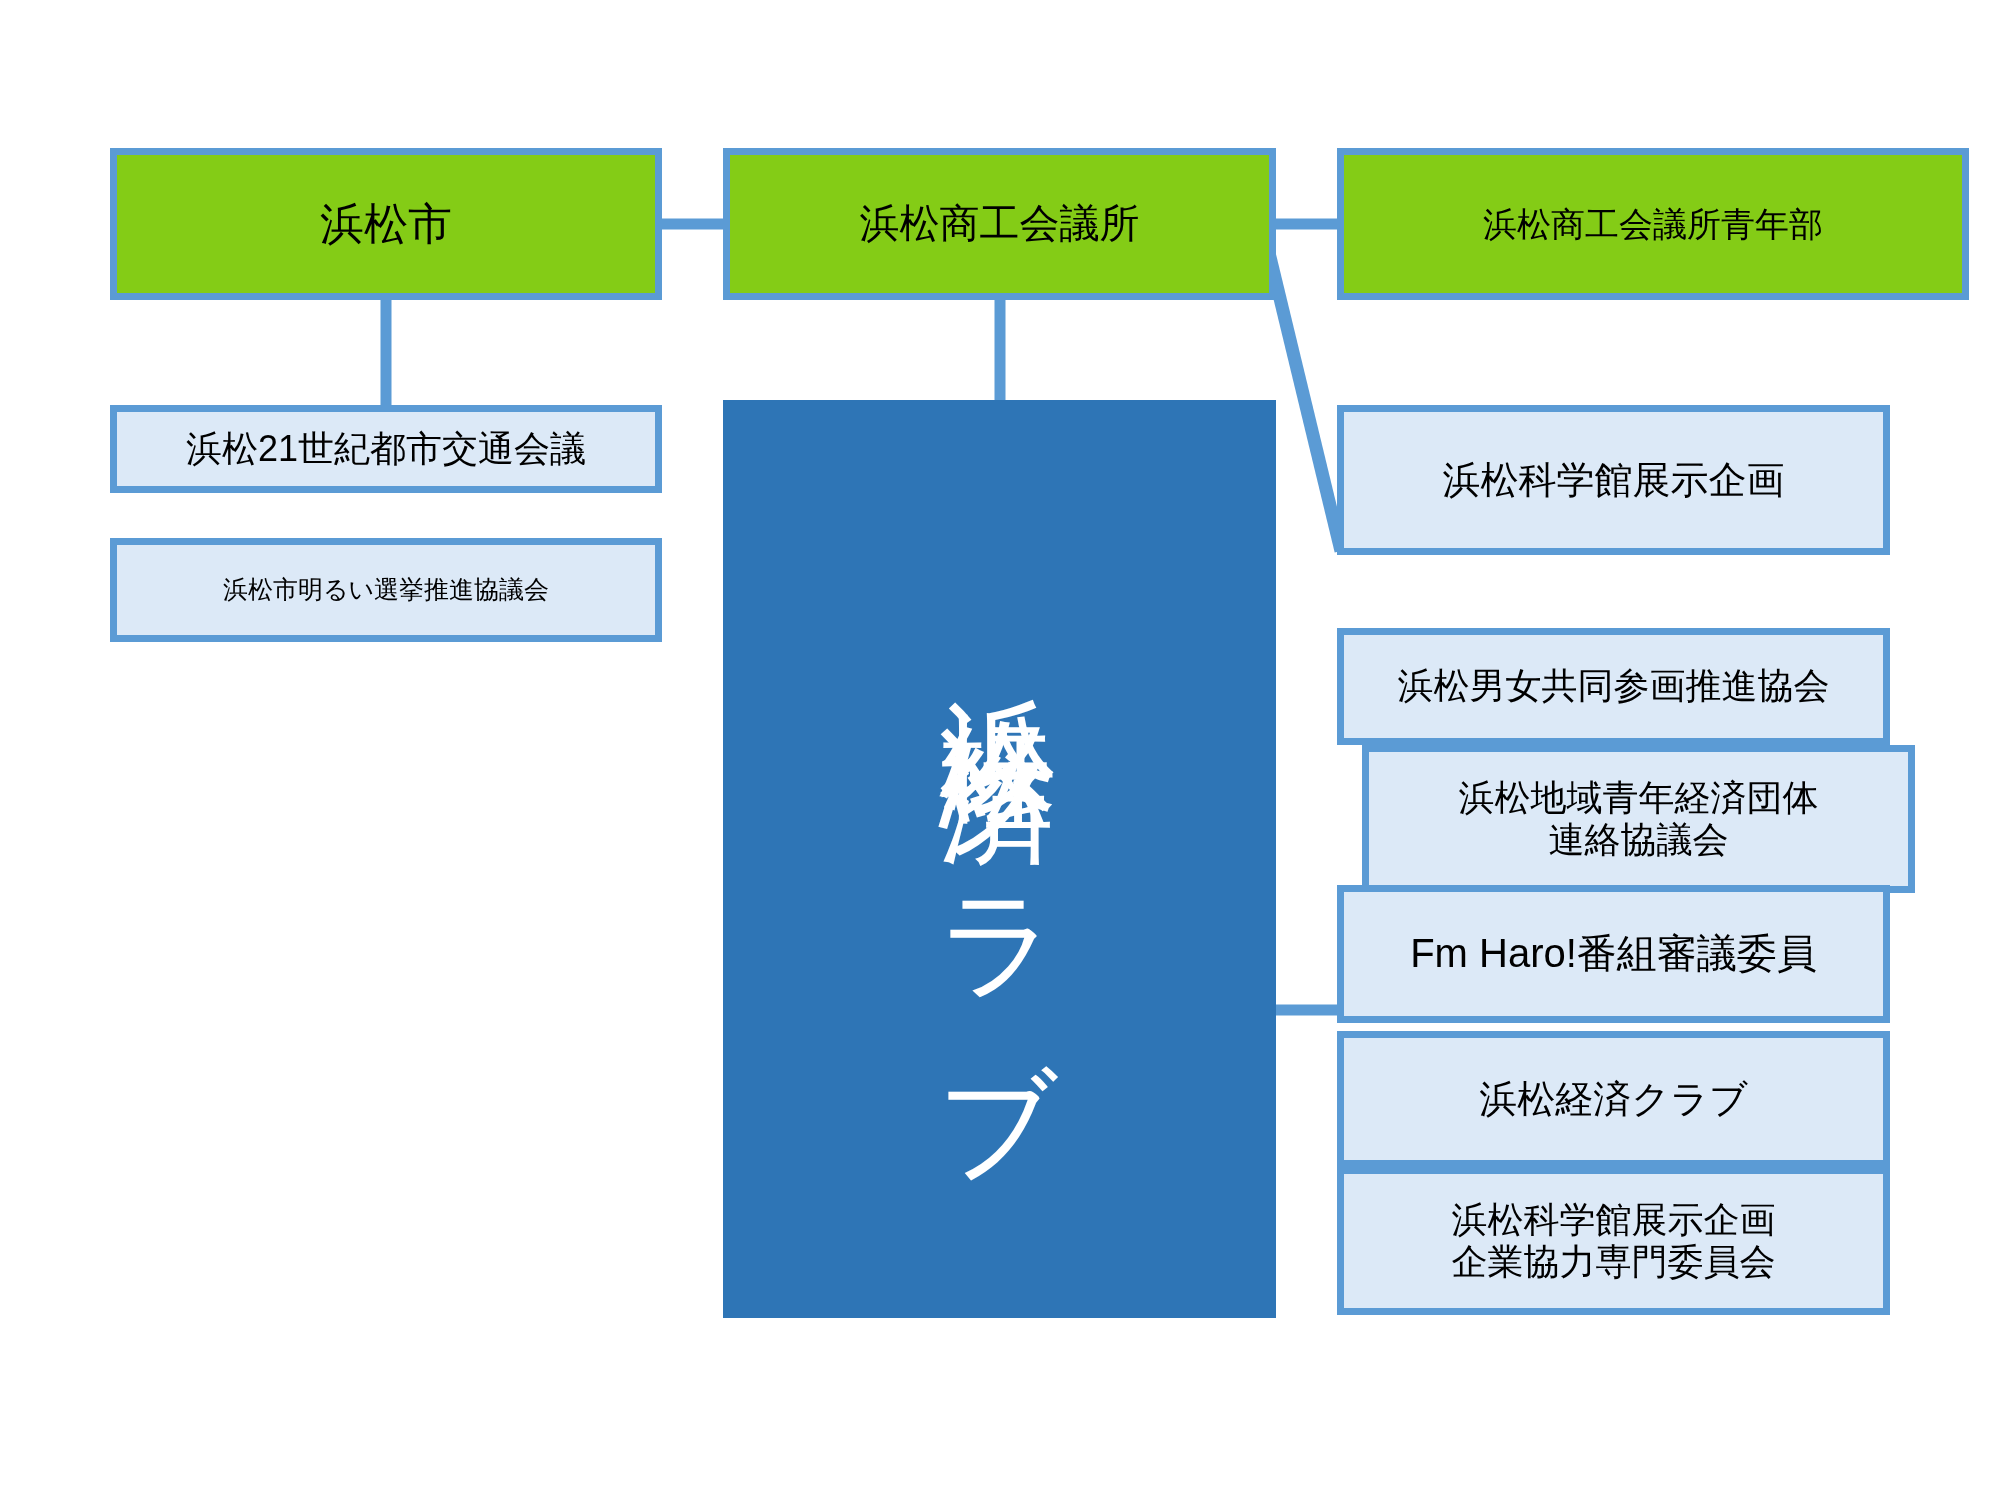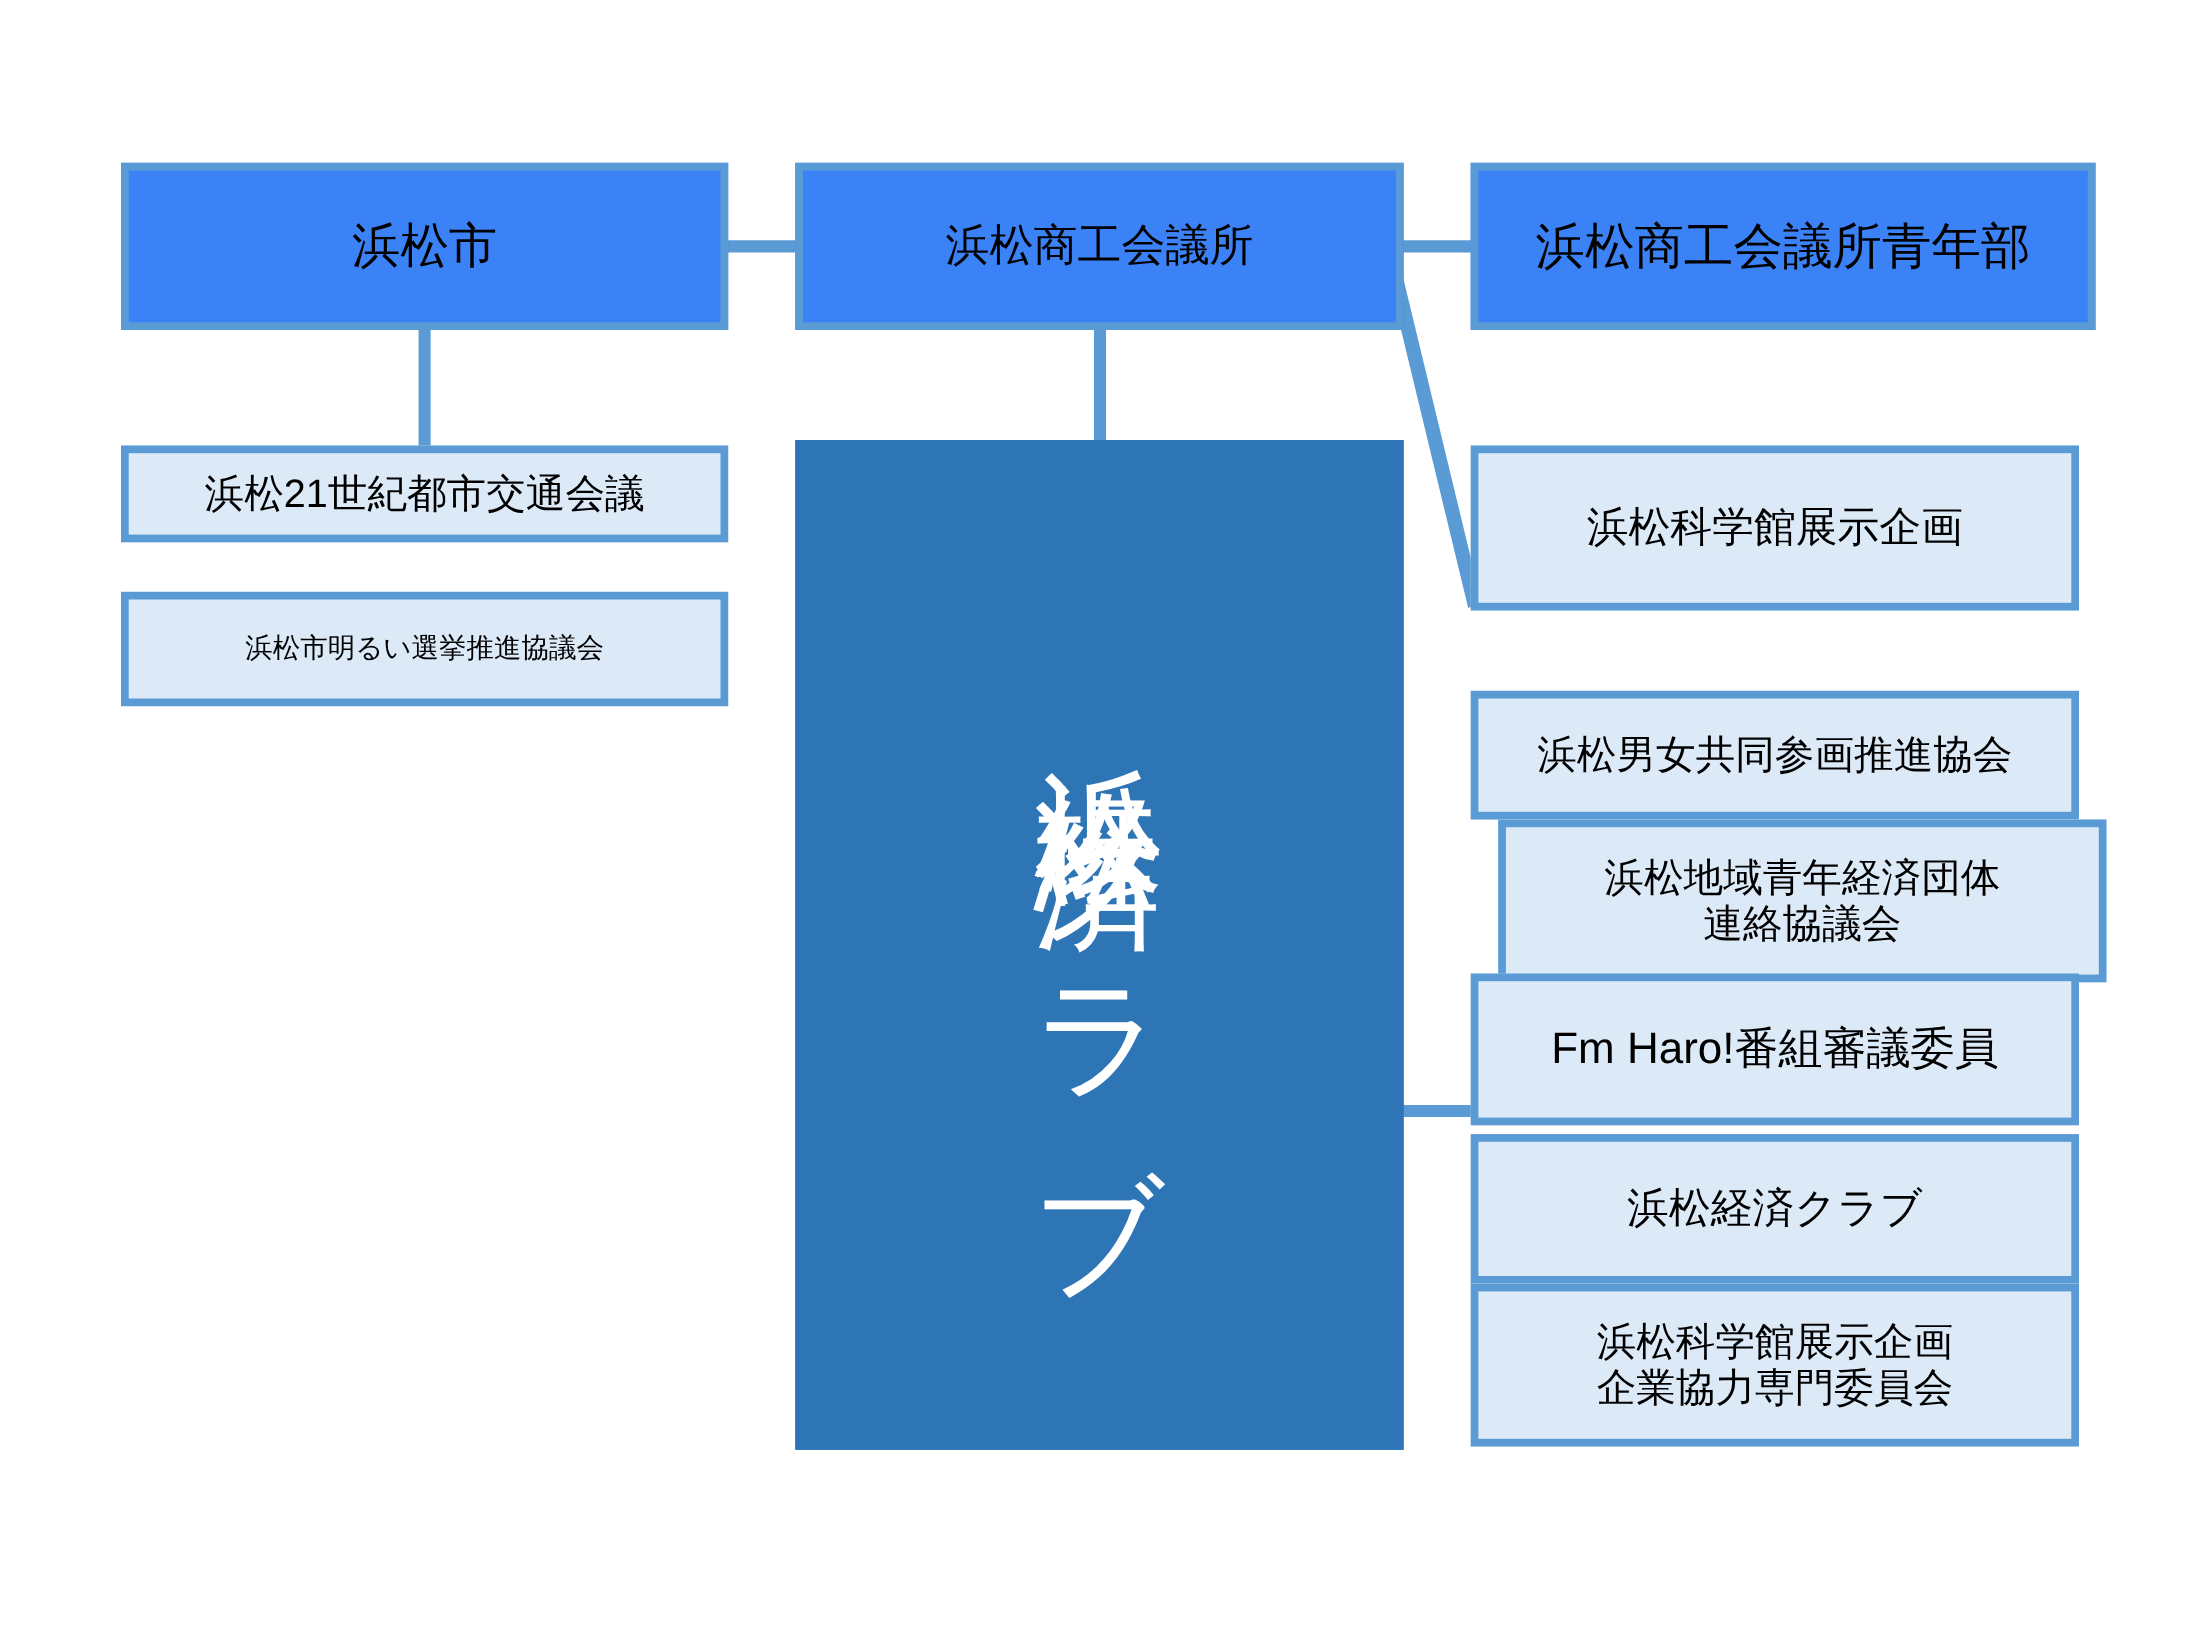--- a/index.html
+++ b/index.html
@@ -31,21 +31,21 @@
 
   
   .node {
     position: absolute;
     box-sizing: border-box;
     display: flex;
     align-items: center;
     justify-content: center;
     text-align: center;
     border: 7px solid #5b9bd5;
-    background: #3b82f6;
+    background: #84cc16;
     color: #000000;
     line-height: 1.18;
     z-index: 5;
   }
 
   .node.filled {
     background: #dce9f7;
   }
 
   .node.primary {
@@ -59,22 +59,22 @@
     left: 110px;  top: 148px;  width: 552px;  height: 152px;
     font-size: 44px;
   }
 
   #node-cci {
     left: 723px;  top: 148px;  width: 553px;  height: 152px;
     font-size: 40px;
   }
 
   #node-cci-youth {
-    left: 1337px; top: 148px;  width: 568px;  height: 152px;
-    font-size: 45px;
+    left: 1337px; top: 148px;  width: 632px;  height: 152px;
+    font-size: 34px;
     justify-content: center;
   }
 
   #node-traffic-council {
     left: 110px;  top: 405px;  width: 552px;  height: 88px;
     font-size: 36px;
   }
 
   #node-bright-election {
     left: 110px;  top: 538px;  width: 552px;  height: 104px;

